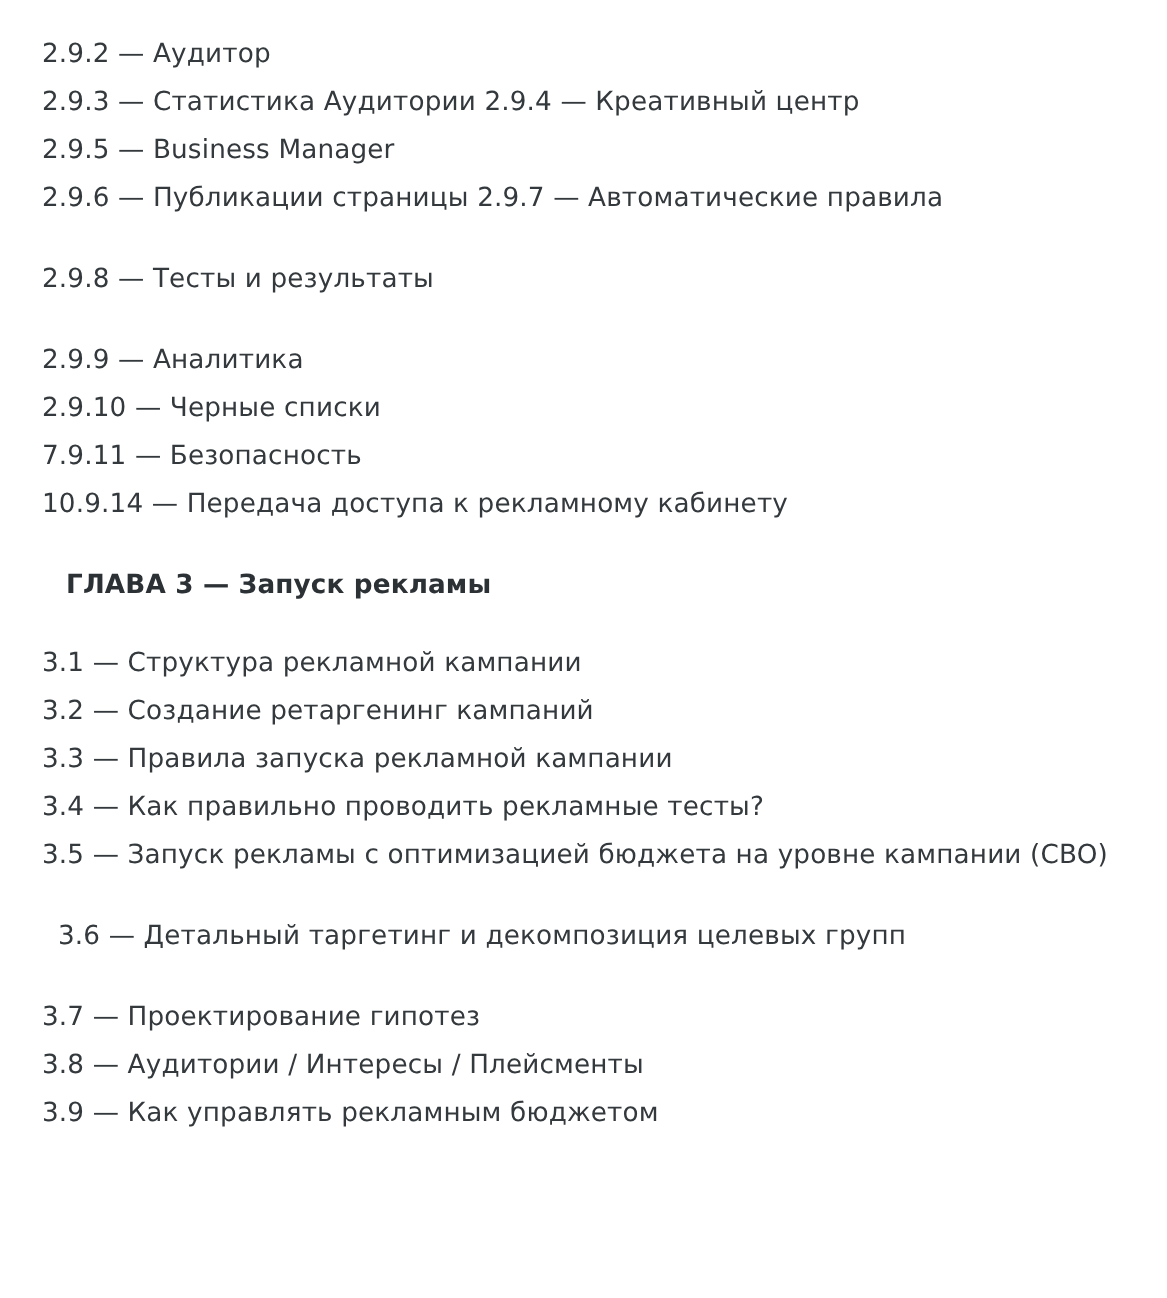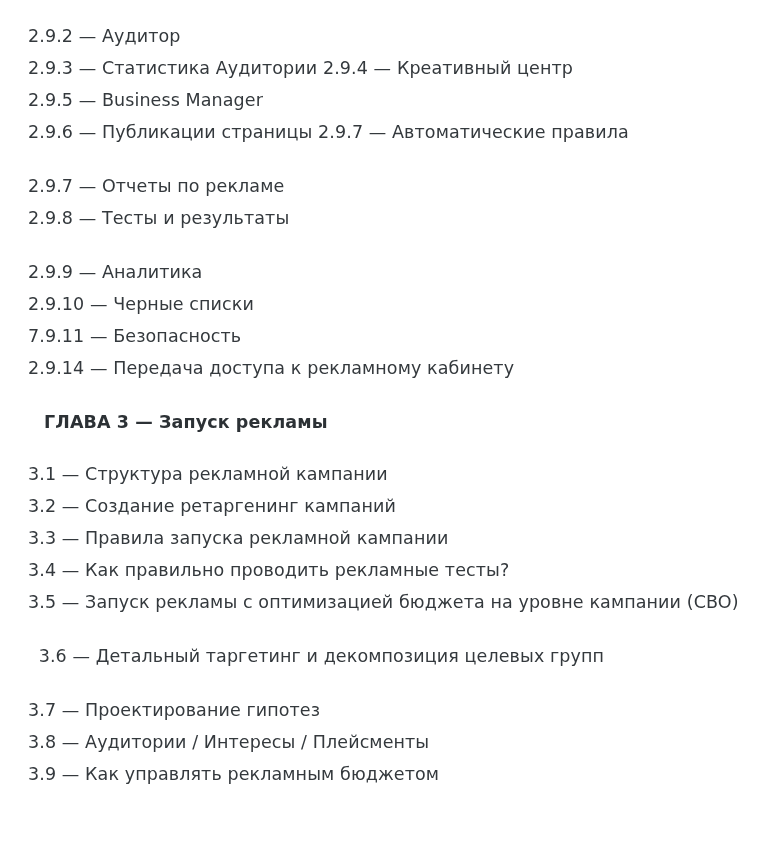--- a/index.html
+++ b/index.html
@@ -54,29 +54,28 @@
 <div class="page">
 
   <div class="block">
     <div class="line">2.9.2 — Аудитор</div>
     <div class="line">2.9.3 — Статистика Аудитории 2.9.4 — Креативный центр</div>
     <div class="line">2.9.5 — Business Manager</div>
     <div class="line">2.9.6 — Публикации страницы 2.9.7 — Автоматические правила</div>
   </div>
 
   <div class="block">
-    <div class="line">2.9.7 — Отчеты по рекламе</div>
     <div class="line">2.9.8 — Тесты и результаты</div>
   </div>
 
   <div class="block">
     <div class="line">2.9.9 — Аналитика</div>
     <div class="line">2.9.10 — Черные списки</div>
     <div class="line">7.9.11 — Безопасность</div>
-    <div class="line">2.9.14 — Передача доступа к рекламному кабинету</div>
+    <div class="line">10.9.14 — Передача доступа к рекламному кабинету</div>
   </div>
 
   <div class="block block-heading">
     <div class="heading">ГЛАВА 3 — Запуск рекламы</div>
   </div>
 
   <div class="block">
     <div class="line">3.1 — Структура рекламной кампании</div>
     <div class="line">3.2 — Создание ретаргенинг кампаний</div>
     <div class="line">3.3 — Правила запуска рекламной кампании</div>

